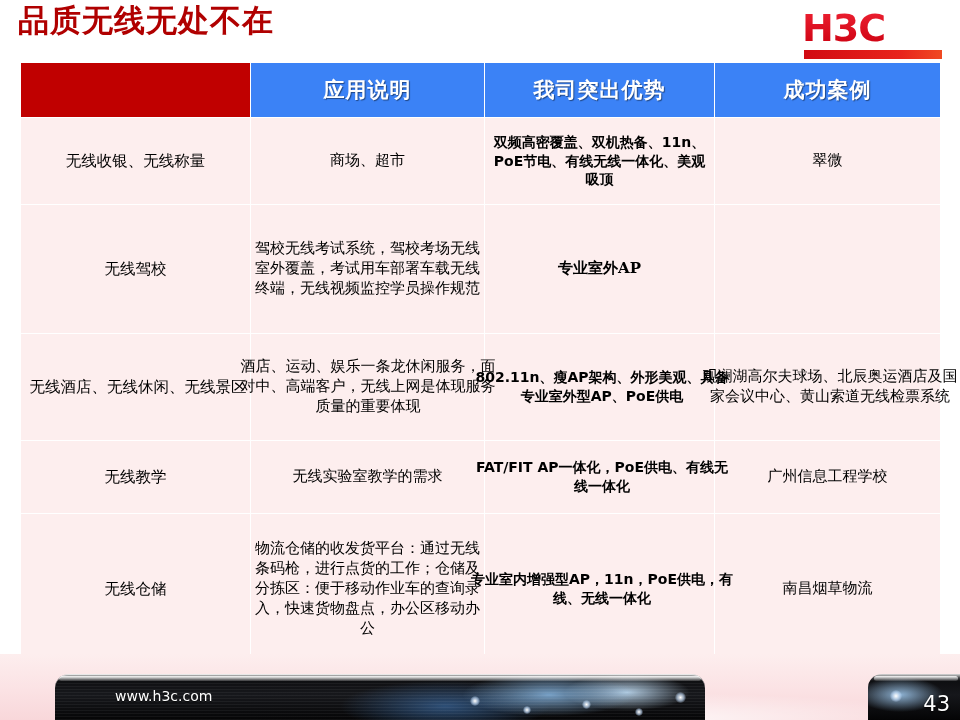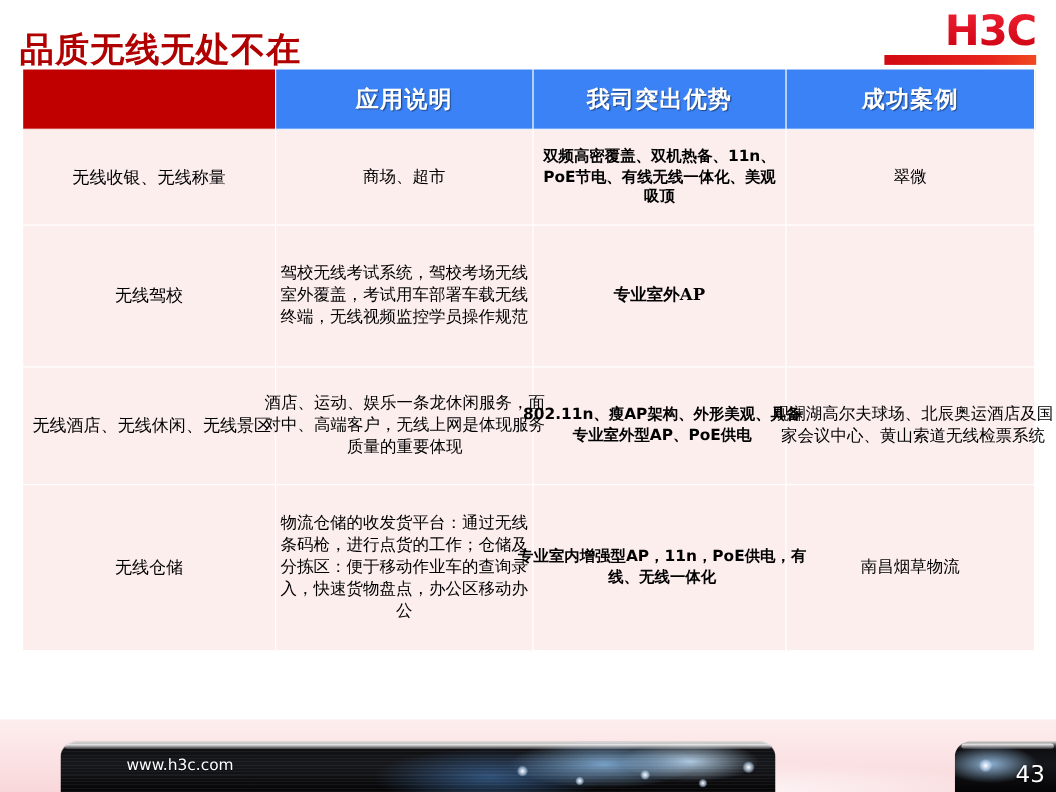--- a/index.html
+++ b/index.html
@@ -22,21 +22,21 @@
     overflow: hidden;
   }
 
   
   .logo-wrap {
     position: absolute;
     top: 8px;
     right: 18px;
     width: 140px;
     height: 54px;
-    text-align: right;
+    text-align: left;
   }
   .logo-text {
     font-family: "DejaVu Sans", "Liberation Sans", sans-serif;
     font-size: 38px;
     font-weight: bold;
     letter-spacing: -1px;
     color: #e01020;
     line-height: 40px;
     background: linear-gradient(180deg, #ee2233 0%, #cc0010 100%);
     -webkit-background-clip: text;
@@ -47,21 +47,21 @@
     margin-top: 2px;
     margin-left: auto;
     width: 138px;
     height: 9px;
     background: linear-gradient(90deg, #d10a12 0%, #e8241c 70%, #f04a22 100%);
   }
 
   .slide-title {
     position: absolute;
     left: 18px;
-    top: 24px;
+    top: 0;
     font-family: "DejaVu Serif", "Liberation Serif", serif;
     font-size: 31px;
     font-weight: bold;
     color: #b00000;
     letter-spacing: 1px;
     white-space: nowrap;
   }
 
   
   .tbl {
@@ -288,20 +288,28 @@
           <span class="ovf-wide">酒店、运动、娱乐一条龙休闲服务，面对中、高端客户，无线上网是体现服务质量的重要体现</span>
         </td>
         <td class="sans">
           <span class="ovf-wide">802.11n、瘦AP架构、外形美观、具备专业室外型AP、PoE供电</span>
         </td>
         <td>
           <span class="ovf-right">观澜湖高尔夫球场、北辰奥运酒店及国家会议中心、黄山索道无线检票系统</span>
         </td>
       </tr>
 
+      <tr class="r5">
+        <td>无线教学</td>
+        <td>无线实验室教学的需求</td>
+        <td class="sans">
+          <span class="ovf-wide">FAT/FIT AP一体化，PoE供电、有线无线一体化</span>
+        </td>
+        <td>广州信息工程学校</td>
+      </tr>
 
       <tr class="r6">
         <td>无线仓储</td>
         <td>物流仓储的收发货平台：通过无线条码枪，进行点货的工作；仓储及分拣区：便于移动作业车的查询录入，快速货物盘点，办公区移动办公</td>
         <td class="sans">
           <span class="ovf-wide">专业室内增强型AP，11n，PoE供电，有线、无线一体化</span>
         </td>
         <td>南昌烟草物流</td>
       </tr>
 

